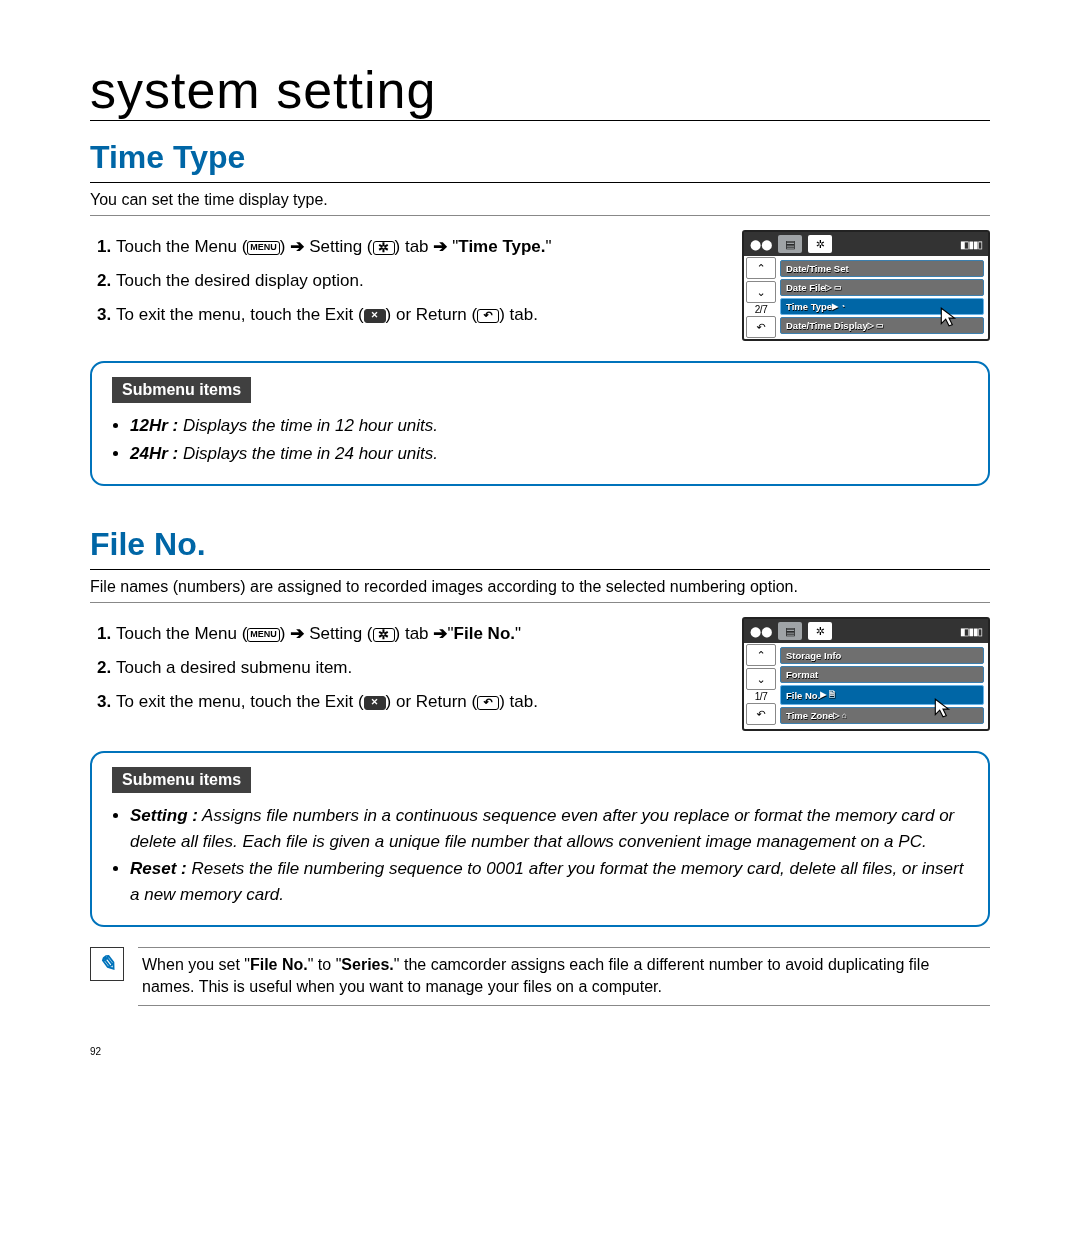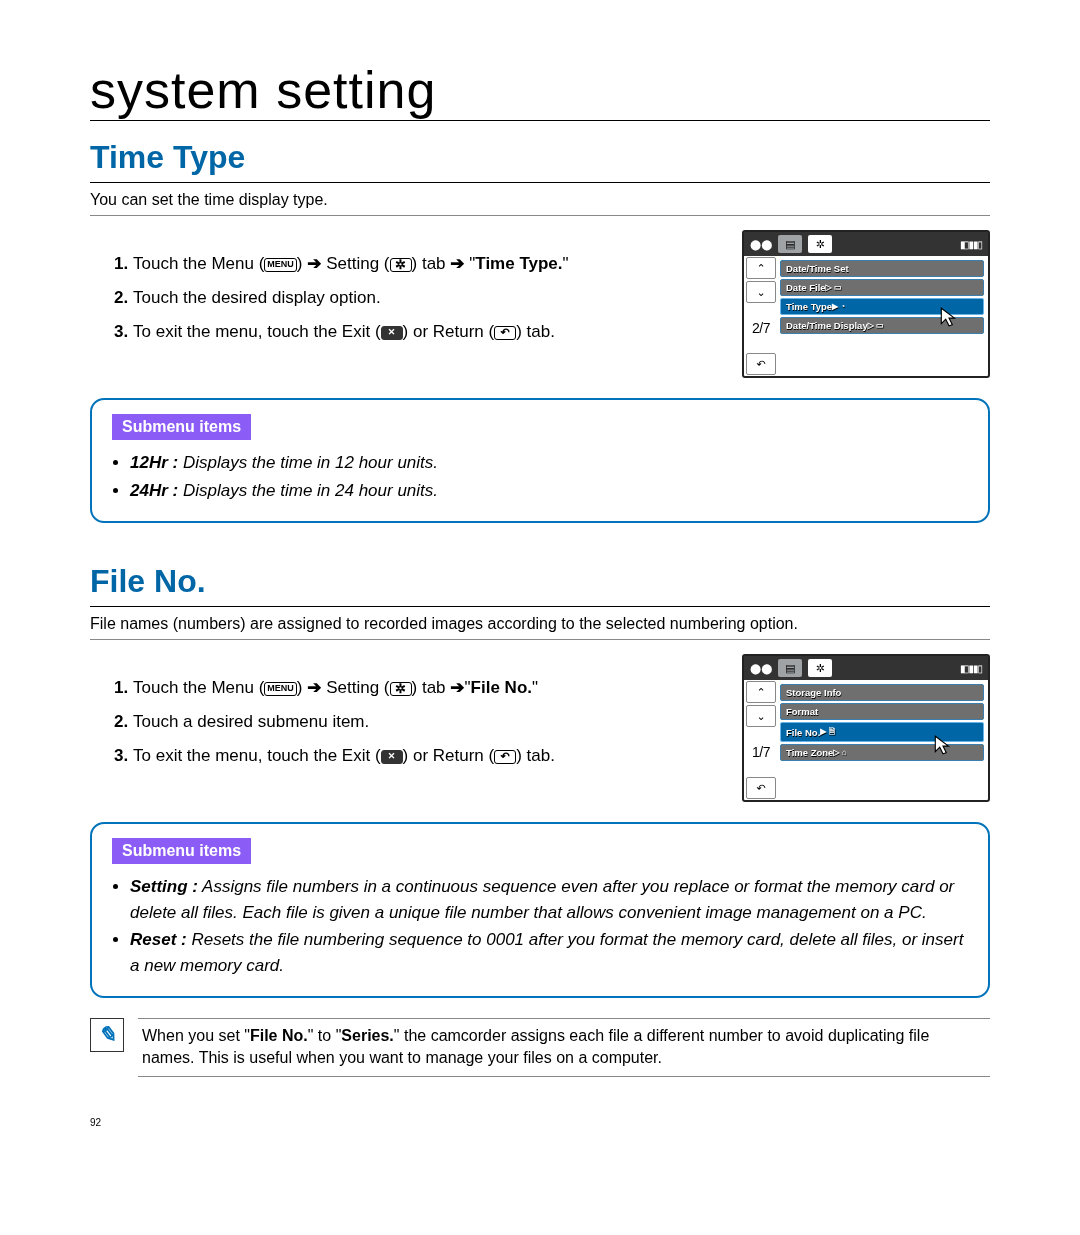--- a/index.html
+++ b/index.html
@@ -34,21 +34,21 @@
     padding: 4px 0 6px 0;
   }
   .steps-wrap {
     display: flex;
     gap: 18px;
     align-items: flex-start;
     margin-bottom: 20px;
   }
   ol.steps {
     flex: 1;
-    margin: 17px;
+    margin: 0;
     padding-left: 26px;
     font-size: 17px;
     line-height: 2.0;
   }
   ol.steps li::marker { font-weight: bold; }
   ol.steps .arrow { font-weight: bold; }
   .icon-box {
     display: inline-flex;
     align-items: center;
     justify-content: center;
@@ -73,21 +73,21 @@
   
   .submenu-box {
     border: 2.5px solid #0073bb;
     border-radius: 14px;
     padding: 14px 20px 14px 20px;
     margin: 14px 0 40px 0;
     position: relative;
   }
   .submenu-label {
     display: inline-block;
-    background: #8b5cf6;
+    background: #404040;
     color: #fff;
     font-weight: bold;
     font-size: 16px;
     padding: 4px 10px;
     margin-bottom: 6px;
   }
   .submenu-box ul {
     margin: 4px 4px 4px 18px;
     padding: 0;
     font-size: 17px;
@@ -137,21 +137,21 @@
   .top-batt{color:#fff; font-size:10px; letter-spacing:-1px;}
   .screen-body { display:flex; }
   .screen-left {
     width:34px; display:flex; flex-direction:column;
   }
   .lbtn {
     height:22px; border:1px solid #888; margin:1px 2px;
     display:flex; align-items:center; justify-content:center;
     font-size:11px; background:#fff; border-radius:2px;
   }
-  .ltext { font-size:14px; text-align:center; padding:16px 0; color:#000; letter-spacing:-0.5px;}
+  .ltext { font-size:10px; text-align:center; padding:0 0; color:#000; letter-spacing:-0.5px;}
   .screen-list { flex:1; padding:2px 4px 3px 2px; position: relative; }
   .srow {
     border:1.5px solid #3b7fae; border-radius:2px;
     padding:2px 5px; margin:2px 0;
     font-size:9.5px; font-weight:bold; color:#fff;
     background:#6f6f6f;
     text-shadow: 0.5px 0.5px 0 #000;
     display:flex; justify-content:flex-start; align-items:center;
     position: relative;
   }

